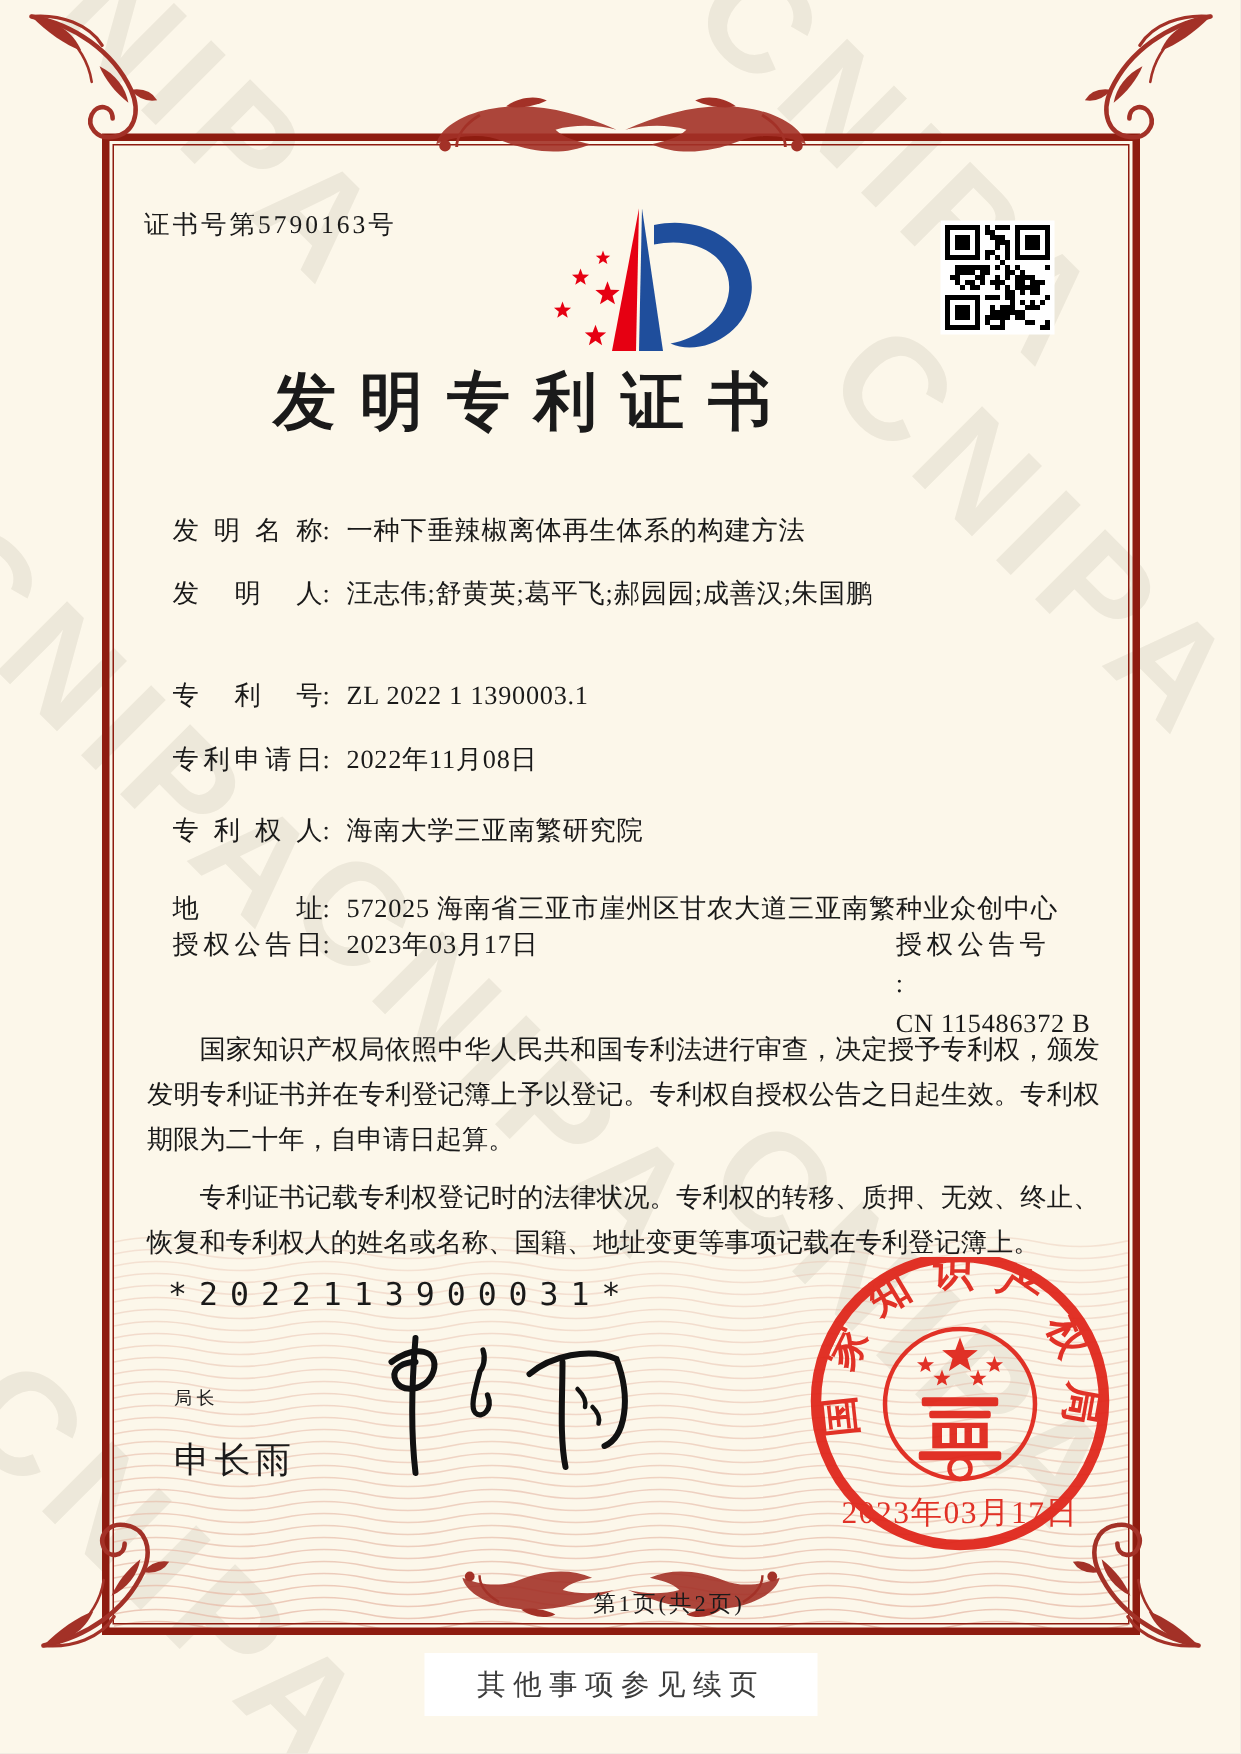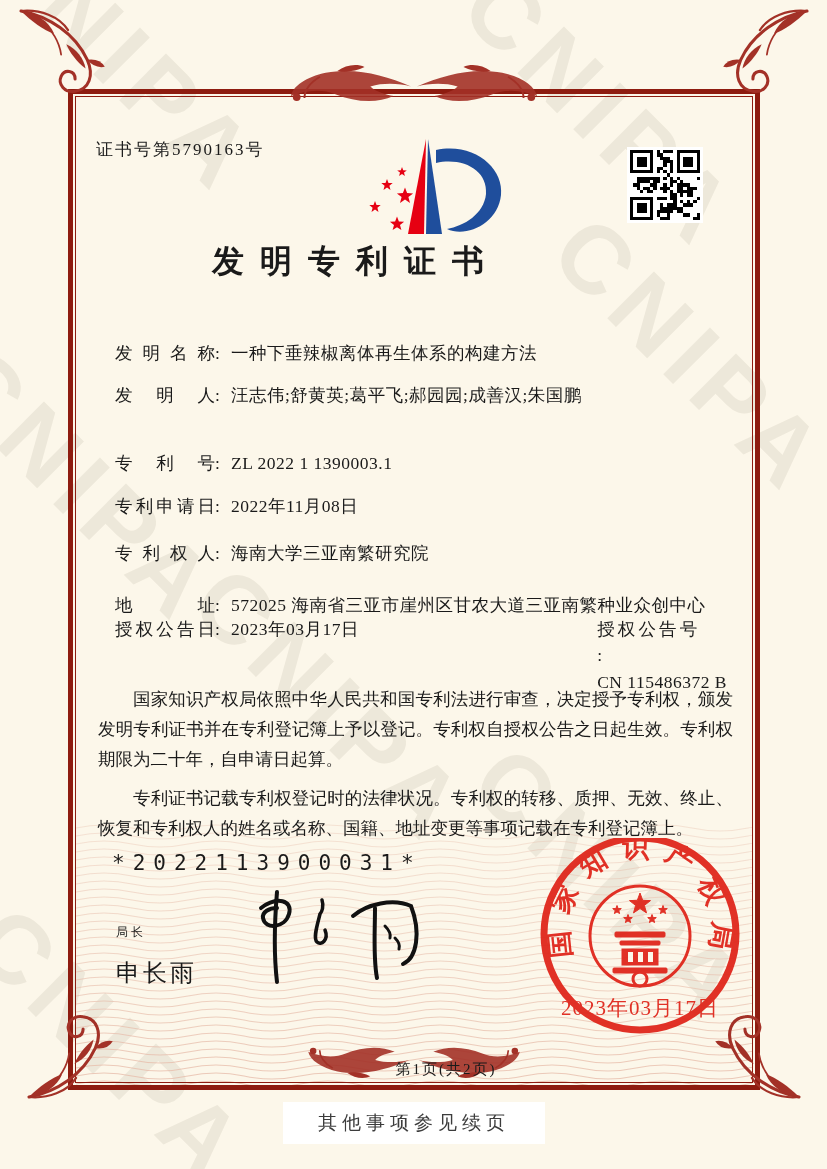--- a/index.html
+++ b/index.html
@@ -31,21 +31,21 @@
   .flo{position:absolute;width:96px;height:96px;}
   .flo.tr{transform:scaleX(-1);} .flo.bl{transform:scaleY(-1);} .flo.br{transform:scale(-1,-1);}
   .wing{position:absolute;width:126px;height:56px;}
   .wing.r{transform:scaleX(-1);}
   .wing.bl2{transform:scale(1,-1);} .wing.br2{transform:scale(-1,-1);}
   
   .cert-no{position:absolute;left:96px;top:138px;font-size:17px;letter-spacing:2px;}
   .logo{position:absolute;left:352px;top:134px;width:158px;height:104px;}
   .qr{position:absolute;left:627px;top:147px;width:70px;height:70px;background:#fff;padding:3px;}
   .title{position:absolute;left:68px;top:240px;width:560px;text-align:center;
-         font-size:32px;font-weight:bold;letter-spacing:16px;text-indent:16px;}
+         font-size:42px;font-weight:bold;letter-spacing:16px;text-indent:16px;}
   
   .frow{position:absolute;left:115px;width:612px;display:flex;font-size:17.5px;line-height:1.5;}
   .flabel{display:inline-block;width:100px;text-align:justify;text-align-last:justify;flex:none;}
   .fcolon{flex:none;width:16px;}
   .fvalue{flex:1;letter-spacing:.5px;}
   .grant-group{display:flex;}
   .grant-group .fvalue{flex:none;}
   .g2{margin-left:auto;flex-direction:column;}
   
   .paras{position:absolute;left:98px;top:684px;width:648px;font-size:17.5px;

